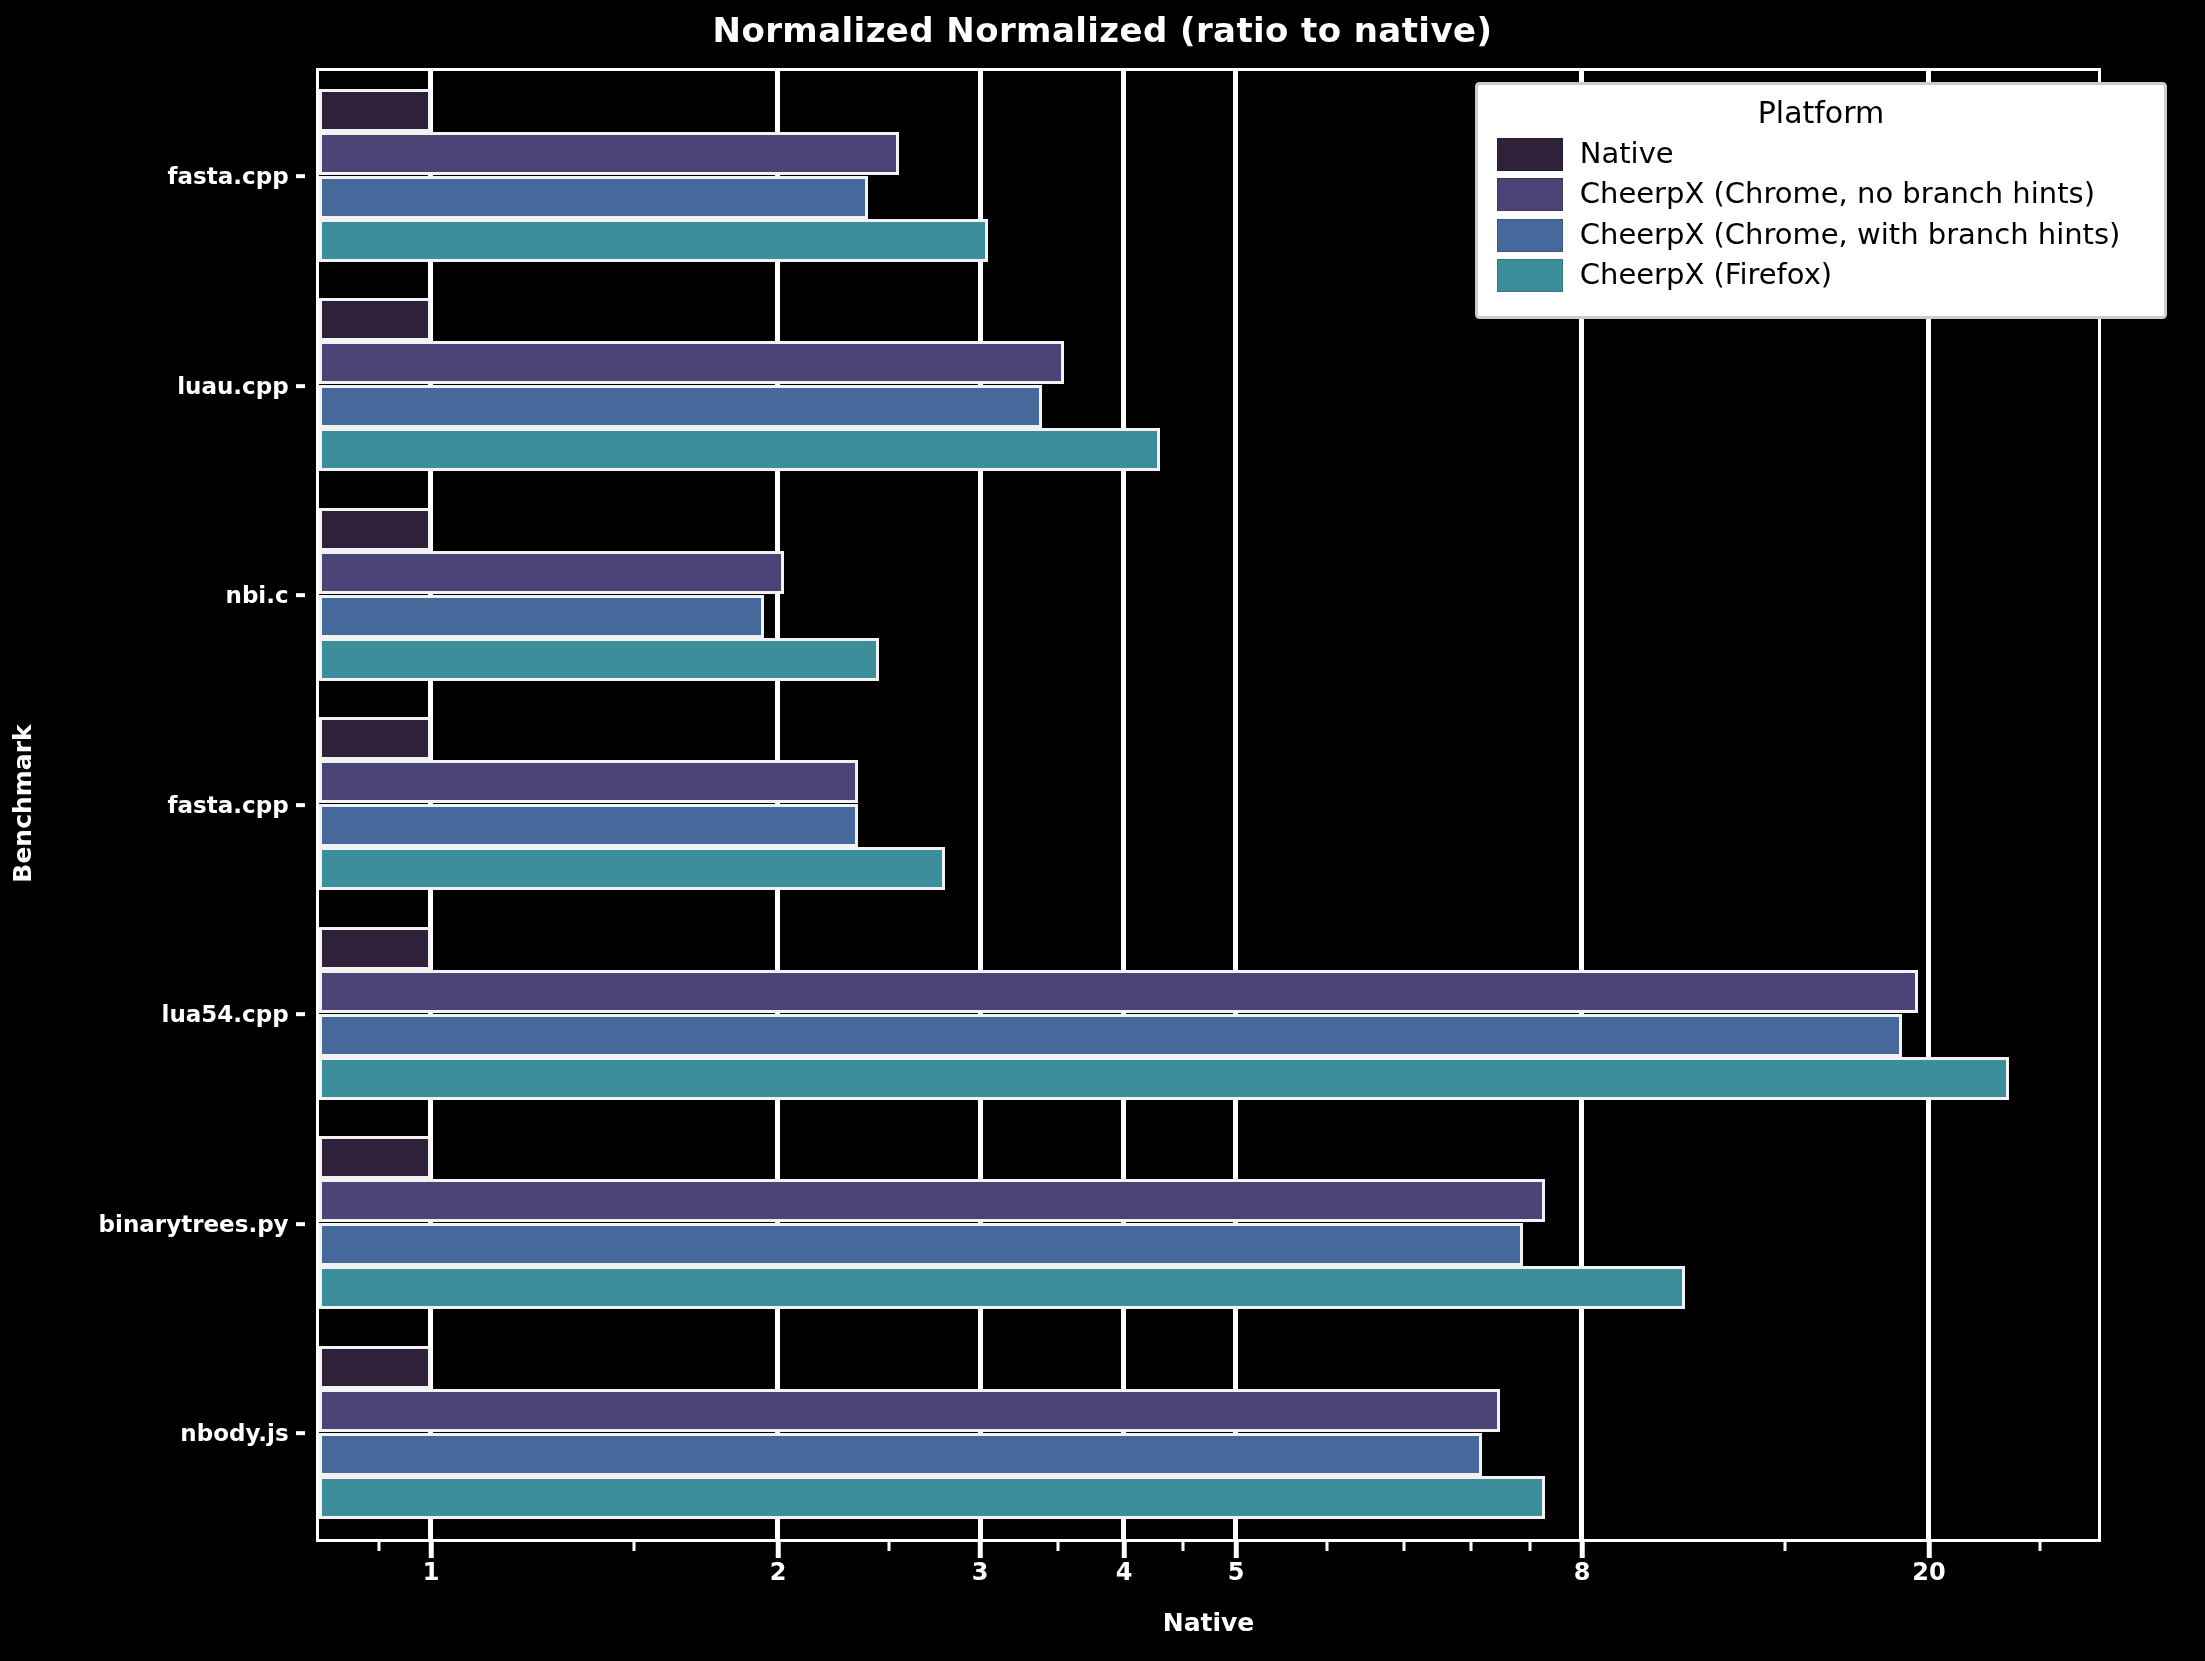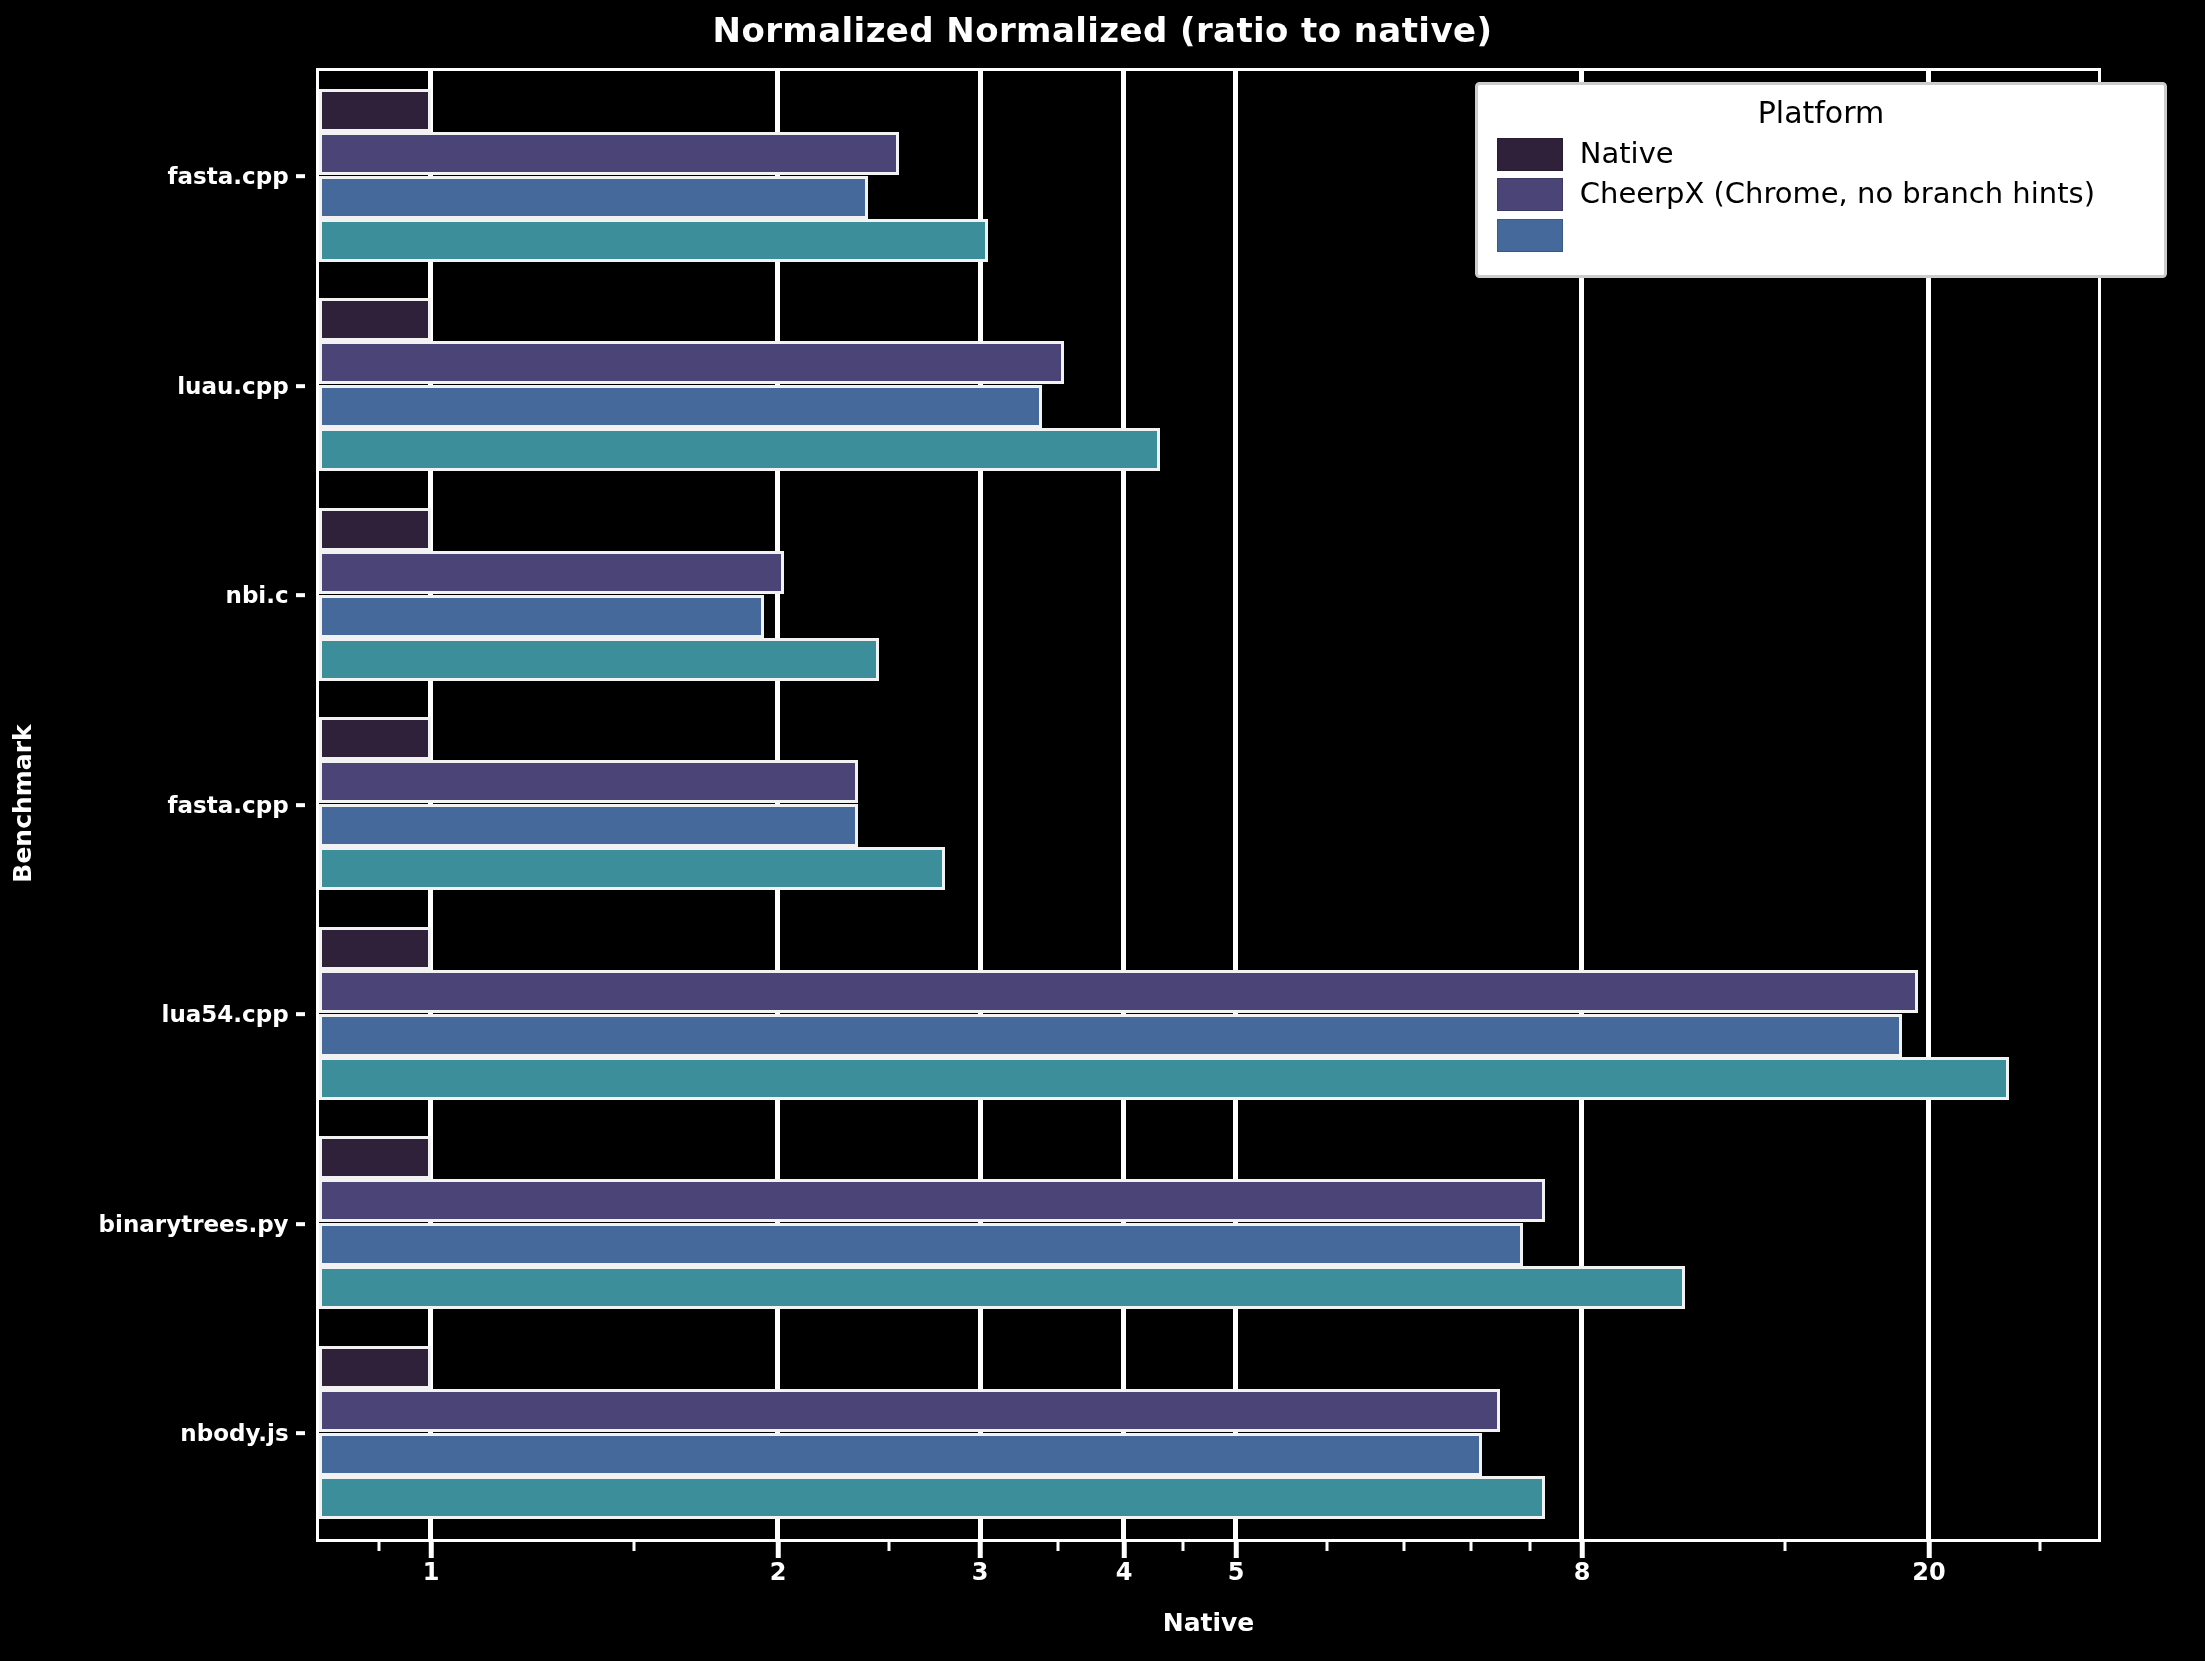--- a/index.html
+++ b/index.html
@@ -243,18 +243,23 @@
         <div class="legend-row">
           <div class="legend-swatch" style="background: rgb(47, 33, 57);"></div>
           <div class="legend-label">Native</div>
         </div>
         <div class="legend-row">
           <div class="legend-swatch" style="background: rgb(74, 69, 118);"></div>
           <div class="legend-label">CheerpX (Chrome, no branch hints)</div>
         </div>
         <div class="legend-row">
           <div class="legend-swatch" style="background: rgb(69, 105, 155);"></div>
+          <div class="legend-label">CheerpX (Chrome, with branch hints)</div>
+        </div>
+        <div class="legend-row">
+          <div class="legend-swatch" style="background: rgb(61, 142, 155);"></div>
+          <div class="legend-label">CheerpX (Firefox)</div>
         </div>
       </div>
   </div>
 
 </div>
 
 
 </body></html>

